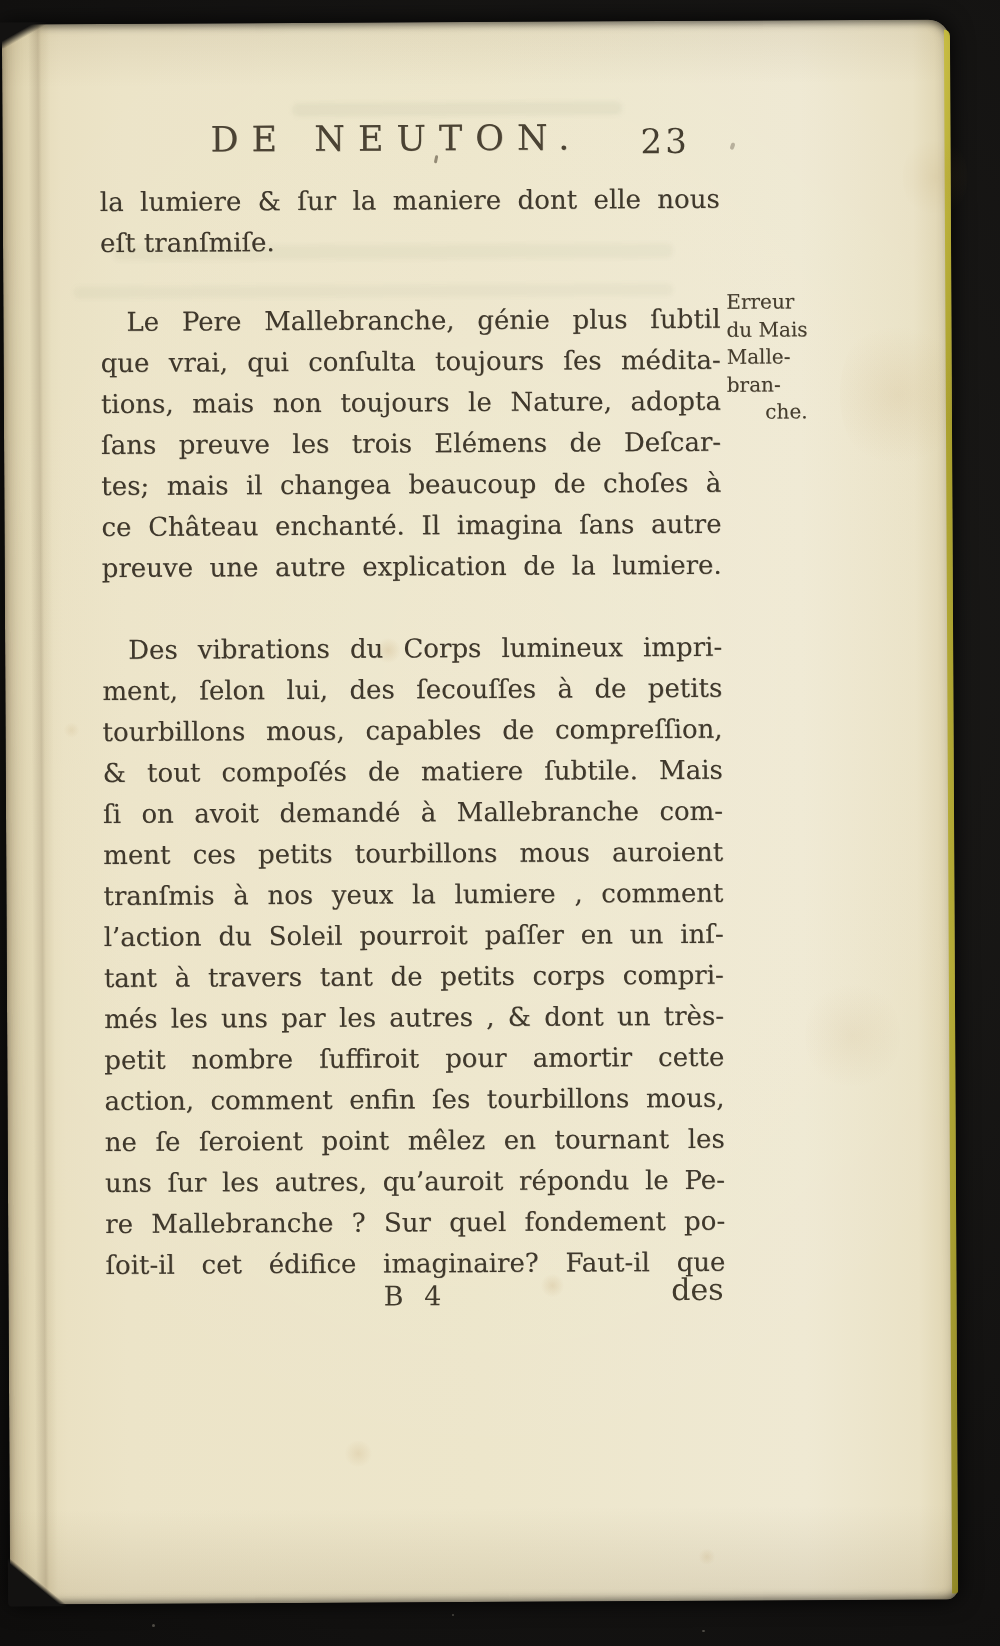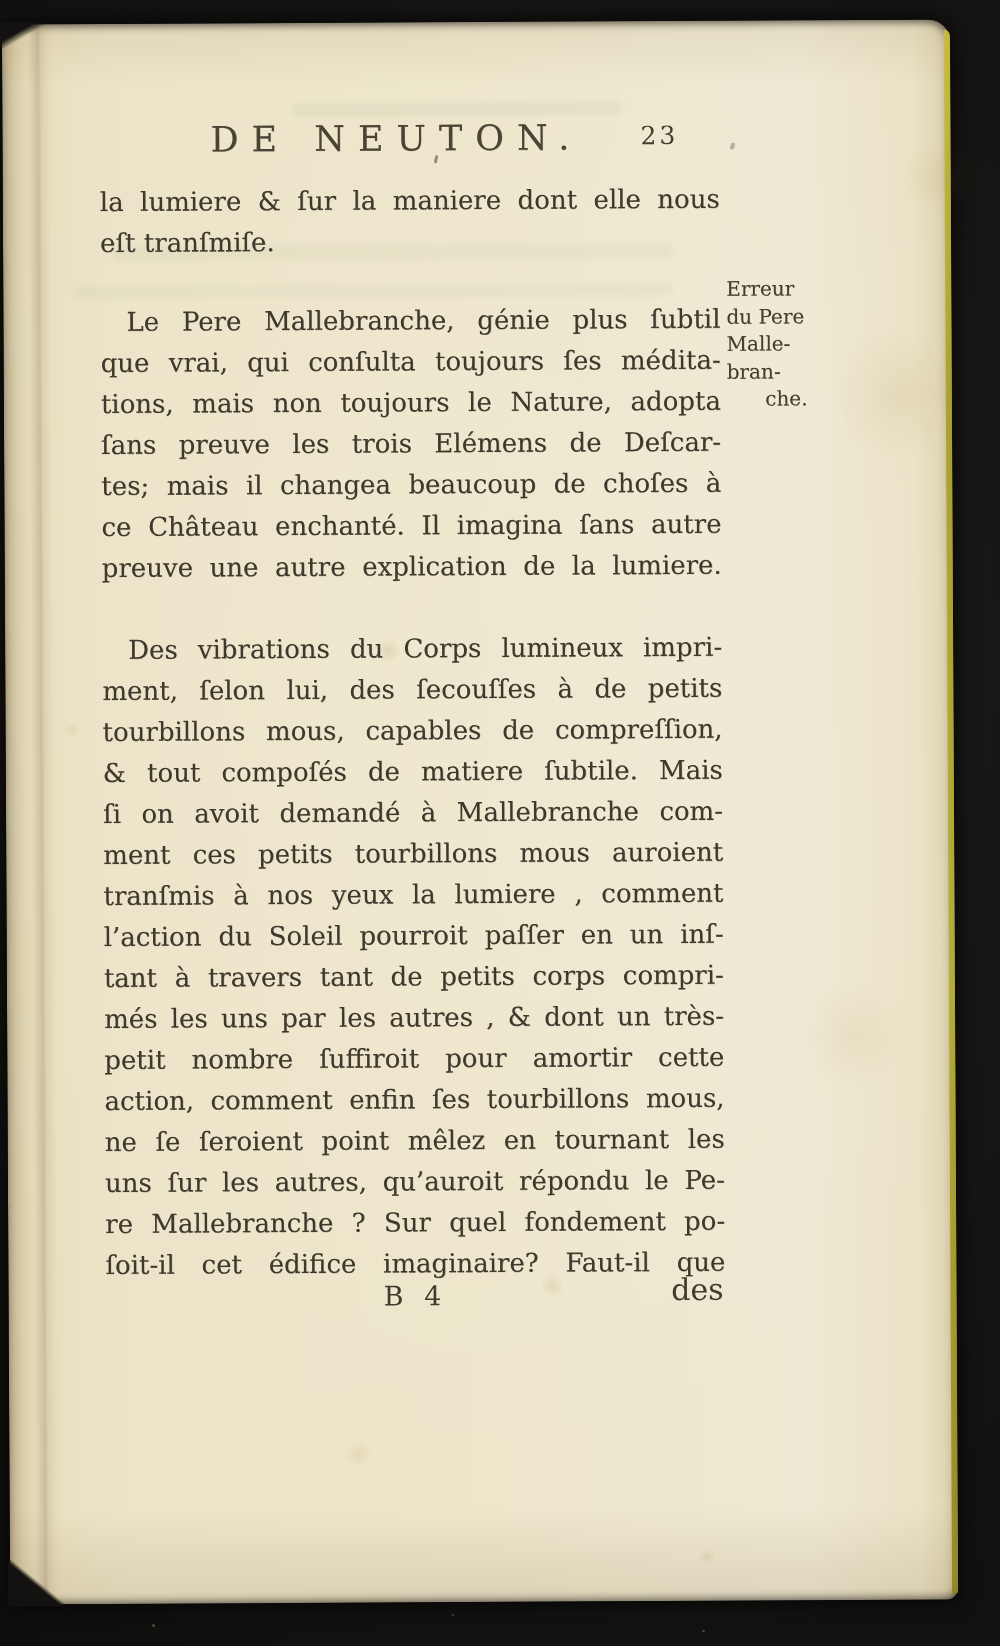--- a/index.html
+++ b/index.html
@@ -59,36 +59,36 @@
 
   
   .running-title {
     position: absolute; left: 208px; top: 96px;
     font-size: 35px; letter-spacing: 13px; color: #4b4334;
     white-space: nowrap;
     text-shadow: 0.4px 0.4px 0.6px rgba(75,67,52,0.35);
   }
   .page-number {
     position: absolute; left: 638px; top: 100px;
-    font-size: 25px; letter-spacing: 3px; color: #453e30;
+    font-size: 34px; letter-spacing: 3px; color: #453e30;
   }
   .textblock {
     position: absolute; left: 97px; top: 158px; width: 620px;
     color: #3f382c; font-size: 26px; line-height: 41px;
     text-shadow: 0.35px 0.35px 0.5px rgba(63,56,44,0.38);
   }
   .para { margin: 0; padding: 0; }
   .para.gap-a { margin-top: 38px; }
   .para.gap-b { margin-top: 41px; }
   .line { text-align: justify; text-align-last: justify; white-space: normal; }
   .line.short { text-align-last: left; }
   .para.indented .line:first-child { text-indent: 26px; }
 
   .margin-note {
-    position: absolute; left: 723px; top: 255px; width: 110px;
+    position: absolute; left: 723px; top: 268px; width: 110px;
     color: #453d2e; font-size: 20px; line-height: 27.5px;
     text-shadow: 0.3px 0.3px 0.5px rgba(69,61,46,0.35);
   }
   .margin-note .note-line:last-child { padding-left: 9px; text-align: center; }
 
   .footer-line {
     position: absolute; left: 97px; top: 1258px; width: 620px; height: 44px;
     color: #423b2d; font-size: 27px;
   }
   .signature {
@@ -168,21 +168,21 @@
         <div class="line">ne ſe ſeroient point  mêlez en tournant les</div>
         <div class="line">uns ſur les autres,  qu’auroit répondu le Pe-</div>
         <div class="line">re Mallebranche ?  Sur quel fondement po-</div>
         <div class="line">ſoit-il cet édifice imaginaire? Faut-il que</div>
       </div>
 
     </div>
 
     <aside class="margin-note">
       <div class="note-line">Erreur</div>
-      <div class="note-line">du Pere</div>
+      <div class="note-line">du Mais</div>
       <div class="note-line">Malle-</div>
       <div class="note-line">bran-</div>
       <div class="note-line">che.</div>
     </aside>
 
     <div class="footer-line">
       <span class="signature">B 4</span>
       <span class="catchword">des</span>
     </div>
 

